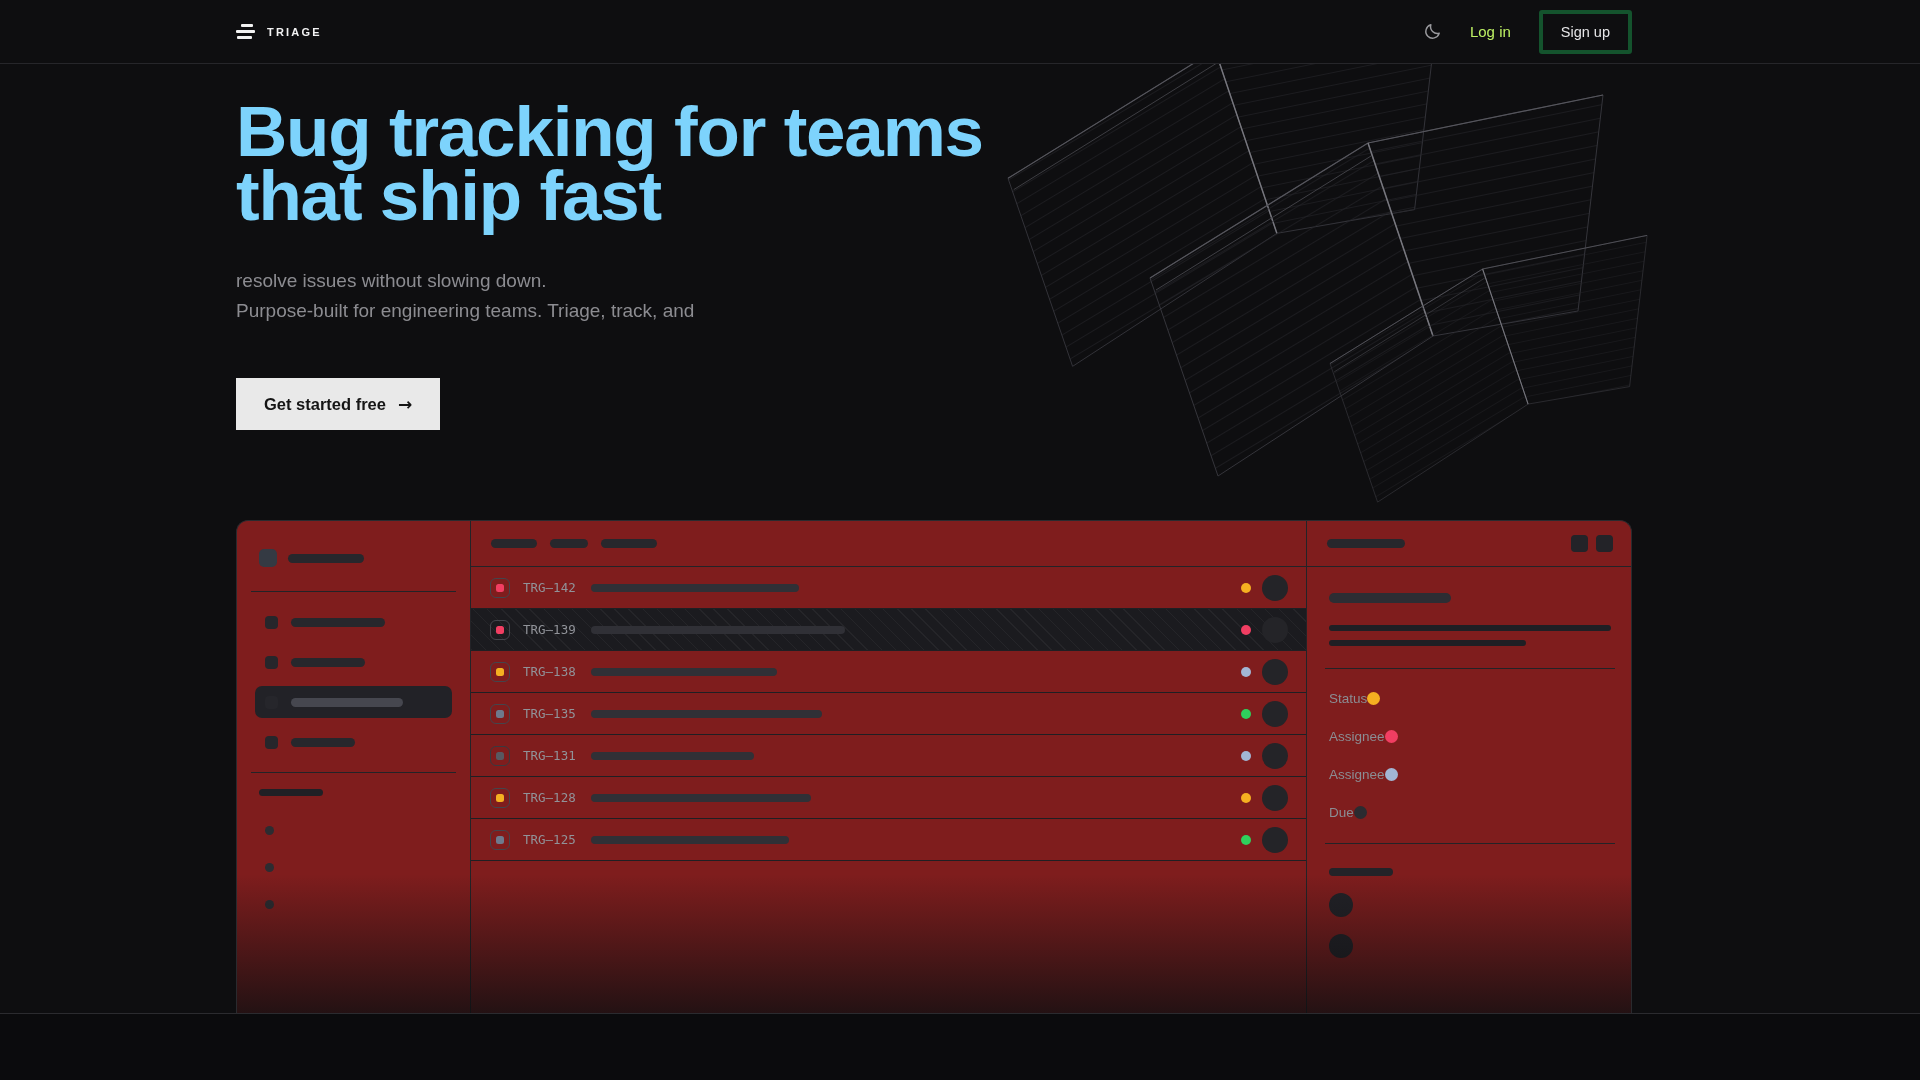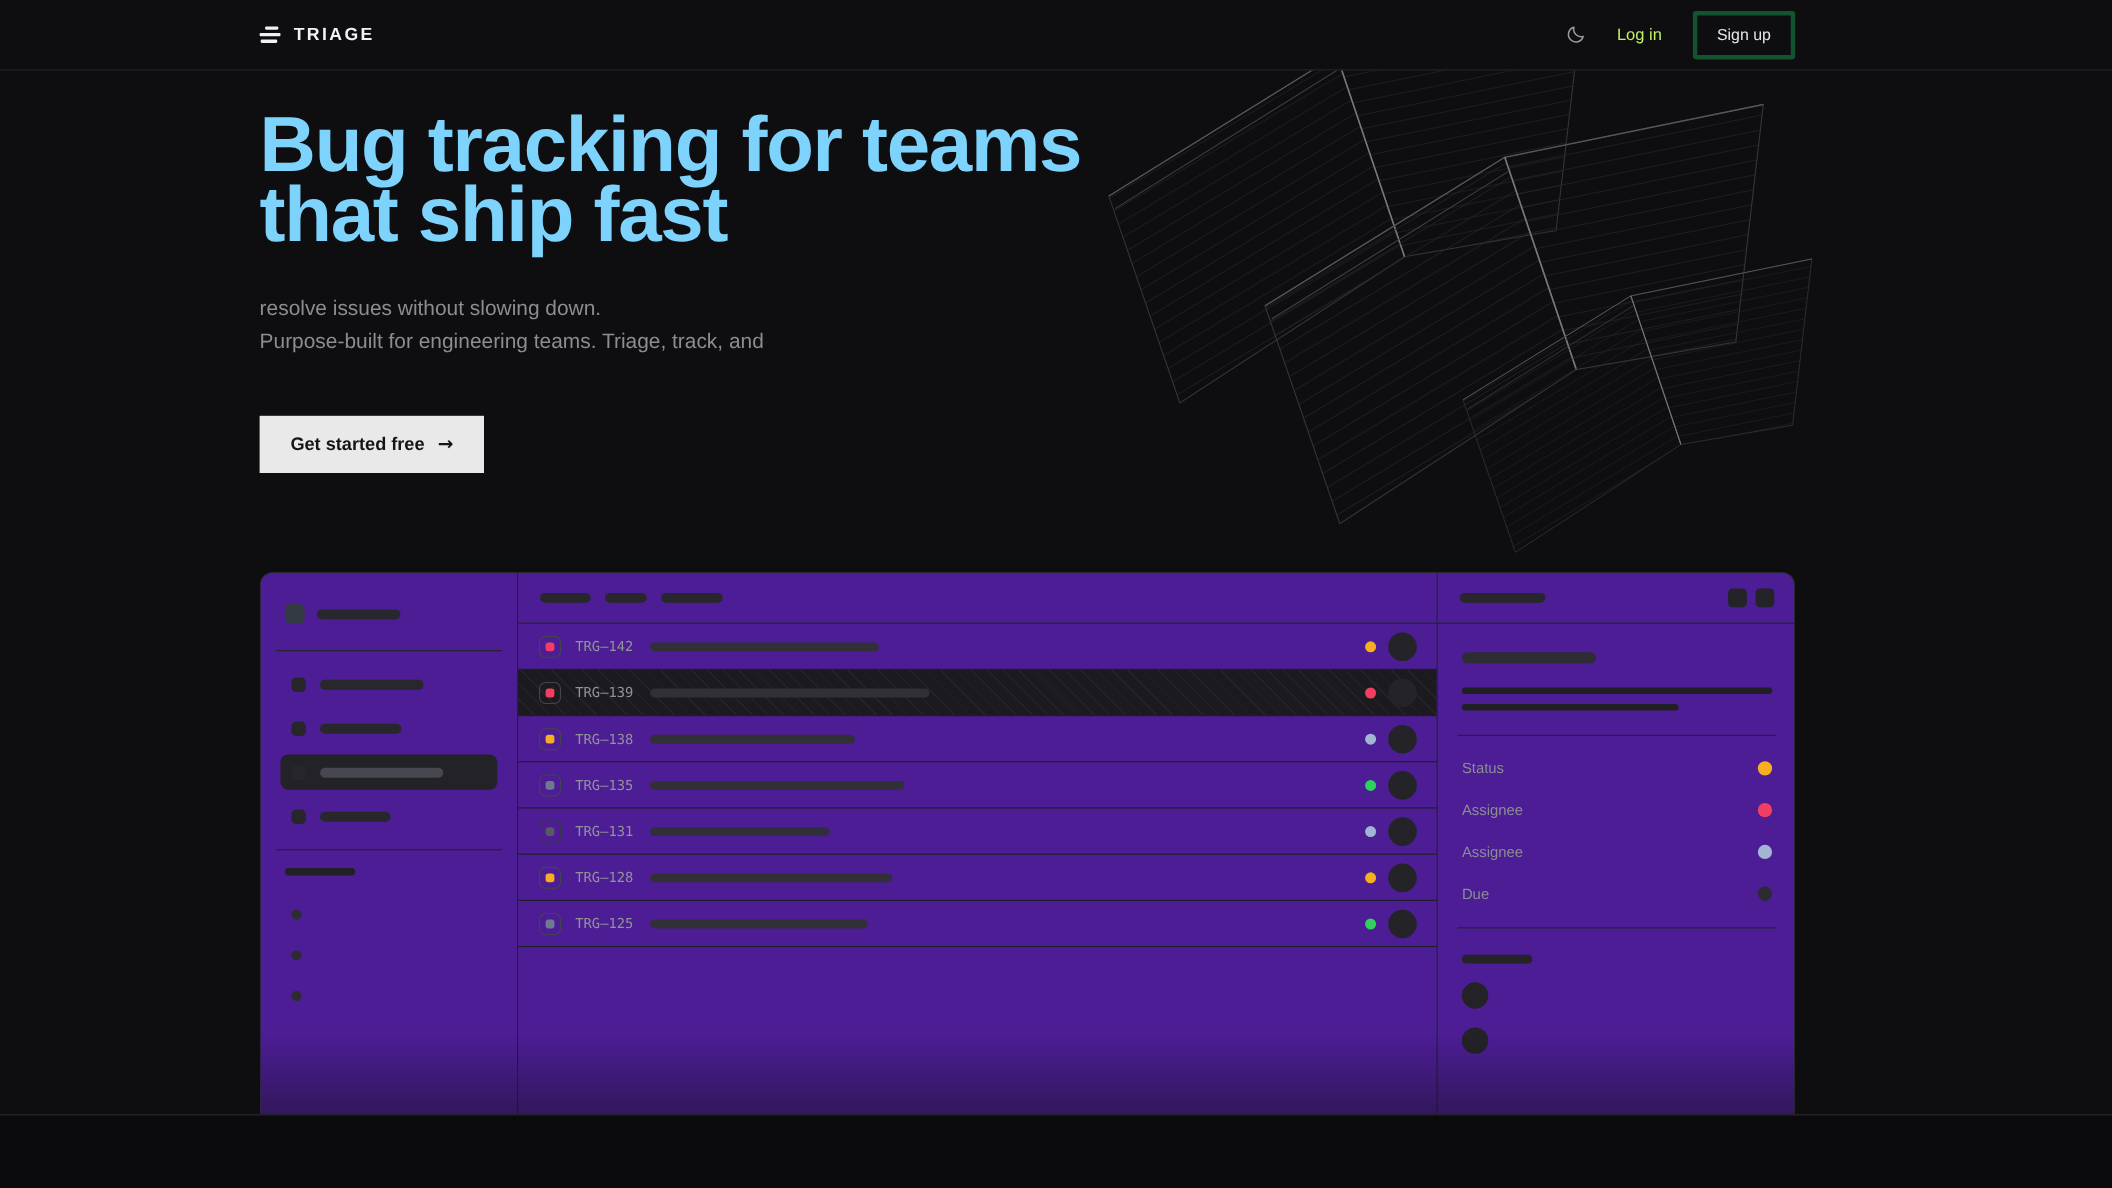--- a/index.html
+++ b/index.html
@@ -10,21 +10,21 @@
   
   .topnav { position:absolute; top:0; left:0; width:1920px; height:64px;
             display:flex; align-items:center; justify-content:space-between;
             padding:0 288px 0 236px; border-bottom:1px solid #26262a; z-index:5; }
   .brand { display:flex; align-items:center; gap:11px; cursor:pointer; }
   .brand-icon { display:flex; flex-direction:column; gap:3px; width:20px; }
   .brand-icon span { height:3px; background:#f2f2f2; border-radius:1px; }
   .brand-icon span:nth-child(1){ width:12px; margin-left:5px; }
   .brand-icon span:nth-child(2){ width:19px; }
   .brand-icon span:nth-child(3){ width:15px; margin-left:1px; }
-  .brand-name { color:#f2f2f3; font-size:16px; font-weight:700; letter-spacing:2.2px; }
+  .brand-name { color:#f2f2f3; font-size:11px; font-weight:700; letter-spacing:2.2px; }
   .nav-right { display:flex; align-items:center; gap:28px; }
   .moon-btn { background:none; border:none; cursor:pointer; display:flex; align-items:center; }
   .login-link { color:#bef264; font-size:15px; cursor:pointer; }
   .signup-btn { background:transparent; border:4px solid #14532d; color:#e6e6e8;
                 font-size:14.5px; font-family:inherit; padding:10px 18px; border-radius:3px; cursor:pointer; }
 
   
   .wireframe { position:absolute; left:0; top:64px; width:1920px; height:452px; z-index:1; pointer-events:none; }
 
   
@@ -33,22 +33,22 @@
                 letter-spacing:-1.2px; color:#7dd3fc; }
   .hero-title span { display:block; }
   .hero-sub { margin-top:38px; font-size:19px; line-height:30px; color:#8c8c91; }
   .hero-sub span { display:block; }
   .cta-btn { margin-top:52px; display:inline-flex; align-items:center; gap:12px;
              background:#e9e9e9; color:#151515; border:none; cursor:pointer;
              font-family:inherit; font-size:16.5px; font-weight:700; padding:16px 28px; }
   .cta-arrow { font-family:"DejaVu Sans", sans-serif; font-size:17px; font-weight:700; }
 
   
-  .mockup { position:absolute; left:236px; top:520px; width:1396px; height:560px;
-            background:#4c1d95; border:1px solid #2a2a2e; border-bottom:none;
+  .mockup { position:absolute; left:236px; top:520px; width:1396px; height:494px;
+            background:#7f1d1d; border:1px solid #2a2a2e; border-bottom:none;
             border-radius:12px 12px 0 0; z-index:2; display:grid;
             grid-template-columns:234px 836px 326px; overflow:hidden; }
   .mk-col { position:relative; height:100%; }
   .mk-sidebar { border-right:1px solid #232327; padding:0 18px; }
   .mk-list    { border-right:1px solid #232327; }
   .mk-fade { position:absolute; left:0; bottom:0; width:100%; height:140px; z-index:3;
              background:linear-gradient(to bottom, rgba(17,17,19,0) 0%, rgba(15,15,17,0.82) 100%);
              pointer-events:none; }
 
   
@@ -93,21 +93,21 @@
   .mk-detail { padding:0 22px; }
   .mk-detail-head { height:46px; display:flex; align-items:center; justify-content:space-between;
                     border-bottom:1px solid #232327; margin:0 -22px; padding:0 20px; }
   .mk-head-squares { display:flex; gap:8px; }
   .mk-head-squares .sq { width:17px; height:17px; border-radius:4px; background:#232328; }
   .mk-title-pill { display:block; width:122px; height:10px; border-radius:5px; background:#2d2d33; margin-top:26px; }
   .mk-line1 { display:block; width:100%; margin-top:22px; }
   .mk-line2 { display:block; width:70%; margin-top:9px; }
   .mk-detail .mk-divider.d3 { margin-top:22px; }
   .fields { margin-top:10px; }
-  .field-row { height:38px; display:flex; align-items:center; justify-content:space-between; }
+  .field-row { height:38px; display:flex; align-items:center; }
   .field-label { font-size:13.5px; color:#8b8d93; }
   .field-dot { width:13px; height:13px; border-radius:50%; }
   .mk-detail .mk-divider.d4 { margin-top:12px; }
   .mk-bottom-pill { display:block; width:64px; height:8px; border-radius:4px; background:#232328; margin-top:24px; }
   .mk-circle { width:24px; height:24px; border-radius:50%; background:#222227; margin-top:17px; }
 
   
   .footer-band { position:absolute; left:0; top:1013px; width:1920px; height:67px;
                  background:#0b0b0d; border-top:1px solid #2b2b2f; z-index:4; }
 </style>

